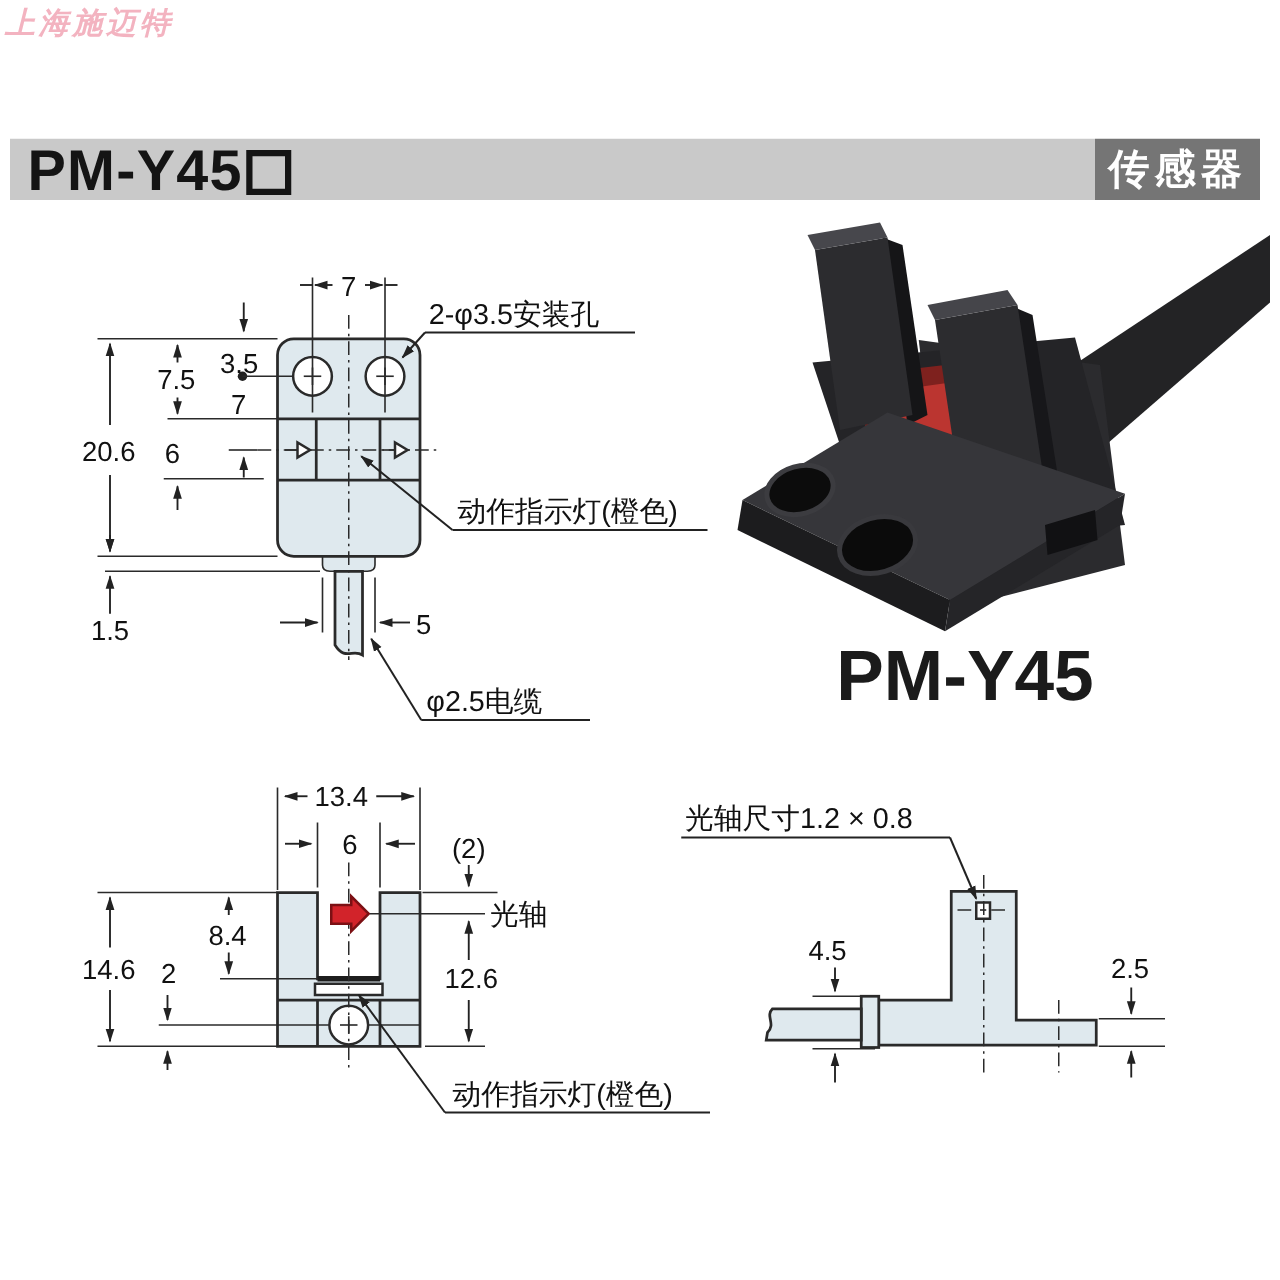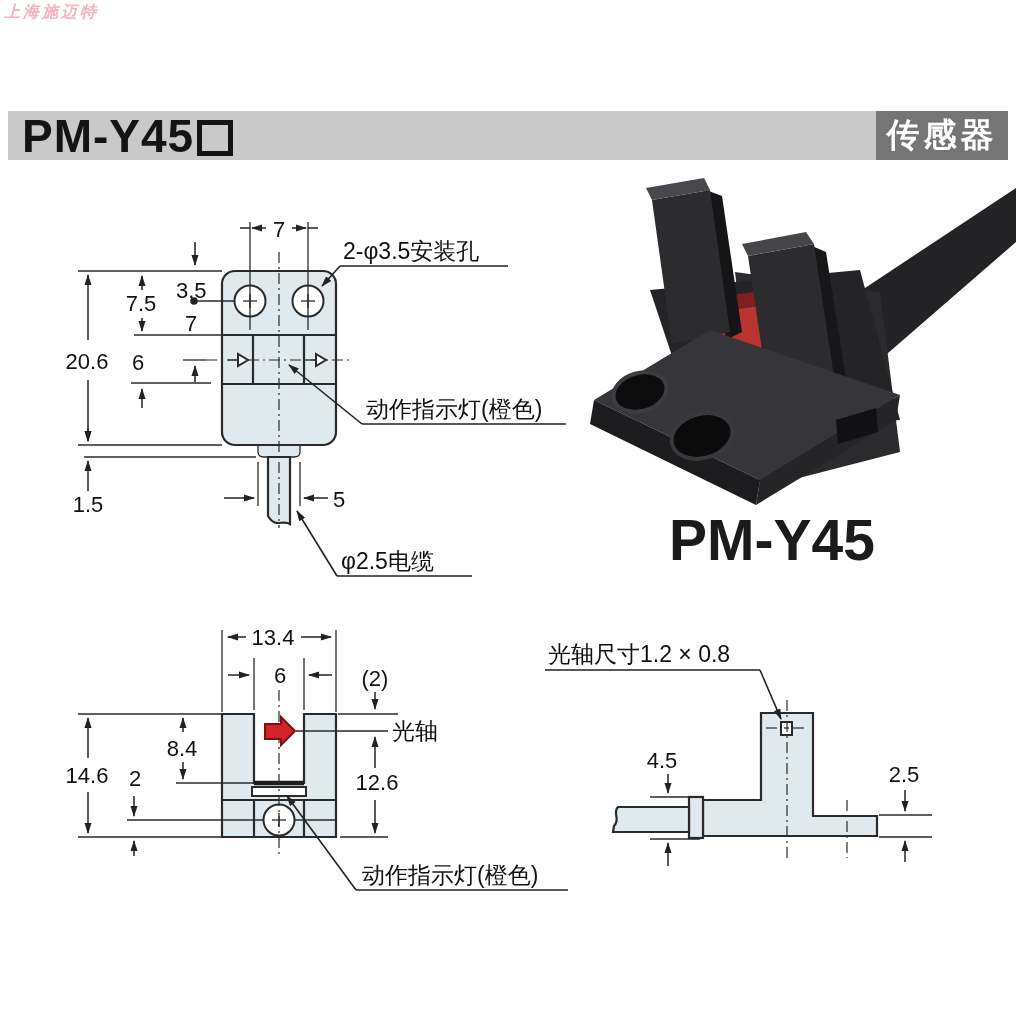--- a/index.html
+++ b/index.html
@@ -1,17 +1,17 @@
 <!DOCTYPE html>
 <html><head>
 <meta charset="utf-8">
 <style>
   html,body{margin:0;padding:0;background:#ffffff;}
   body{width:1024px;height:1024px;position:relative;font-family:"Liberation Sans",sans-serif;overflow:hidden;}
-  .watermark{position:absolute;left:4px;top:2px;font-size:16px;font-style:italic;font-weight:bold;
+  .watermark{position:absolute;left:4px;top:2px;font-size:24px;font-style:italic;font-weight:bold;
              color:#f3b3c0;letter-spacing:3px;}
   .title-bar{position:absolute;left:8px;top:111px;width:868px;height:49px;background:#c9c9c9;
              display:flex;align-items:center;}
   .title-text{font-size:46px;font-weight:bold;color:#141414;margin-left:14px;letter-spacing:1px;}
   .suffix-box{display:inline-block;width:26px;height:26px;border:5px solid #141414;margin-left:3px;margin-top:4px;}
   .badge{position:absolute;left:876px;top:111px;width:132px;height:49px;background:#757575;
          display:flex;align-items:center;justify-content:center;}
   .badge span{color:#ffffff;font-size:33px;font-weight:bold;letter-spacing:4px;}
   svg{position:absolute;left:0;top:0;}
   .ol{fill:none;stroke:#2a2a2a;stroke-width:2.2;}

